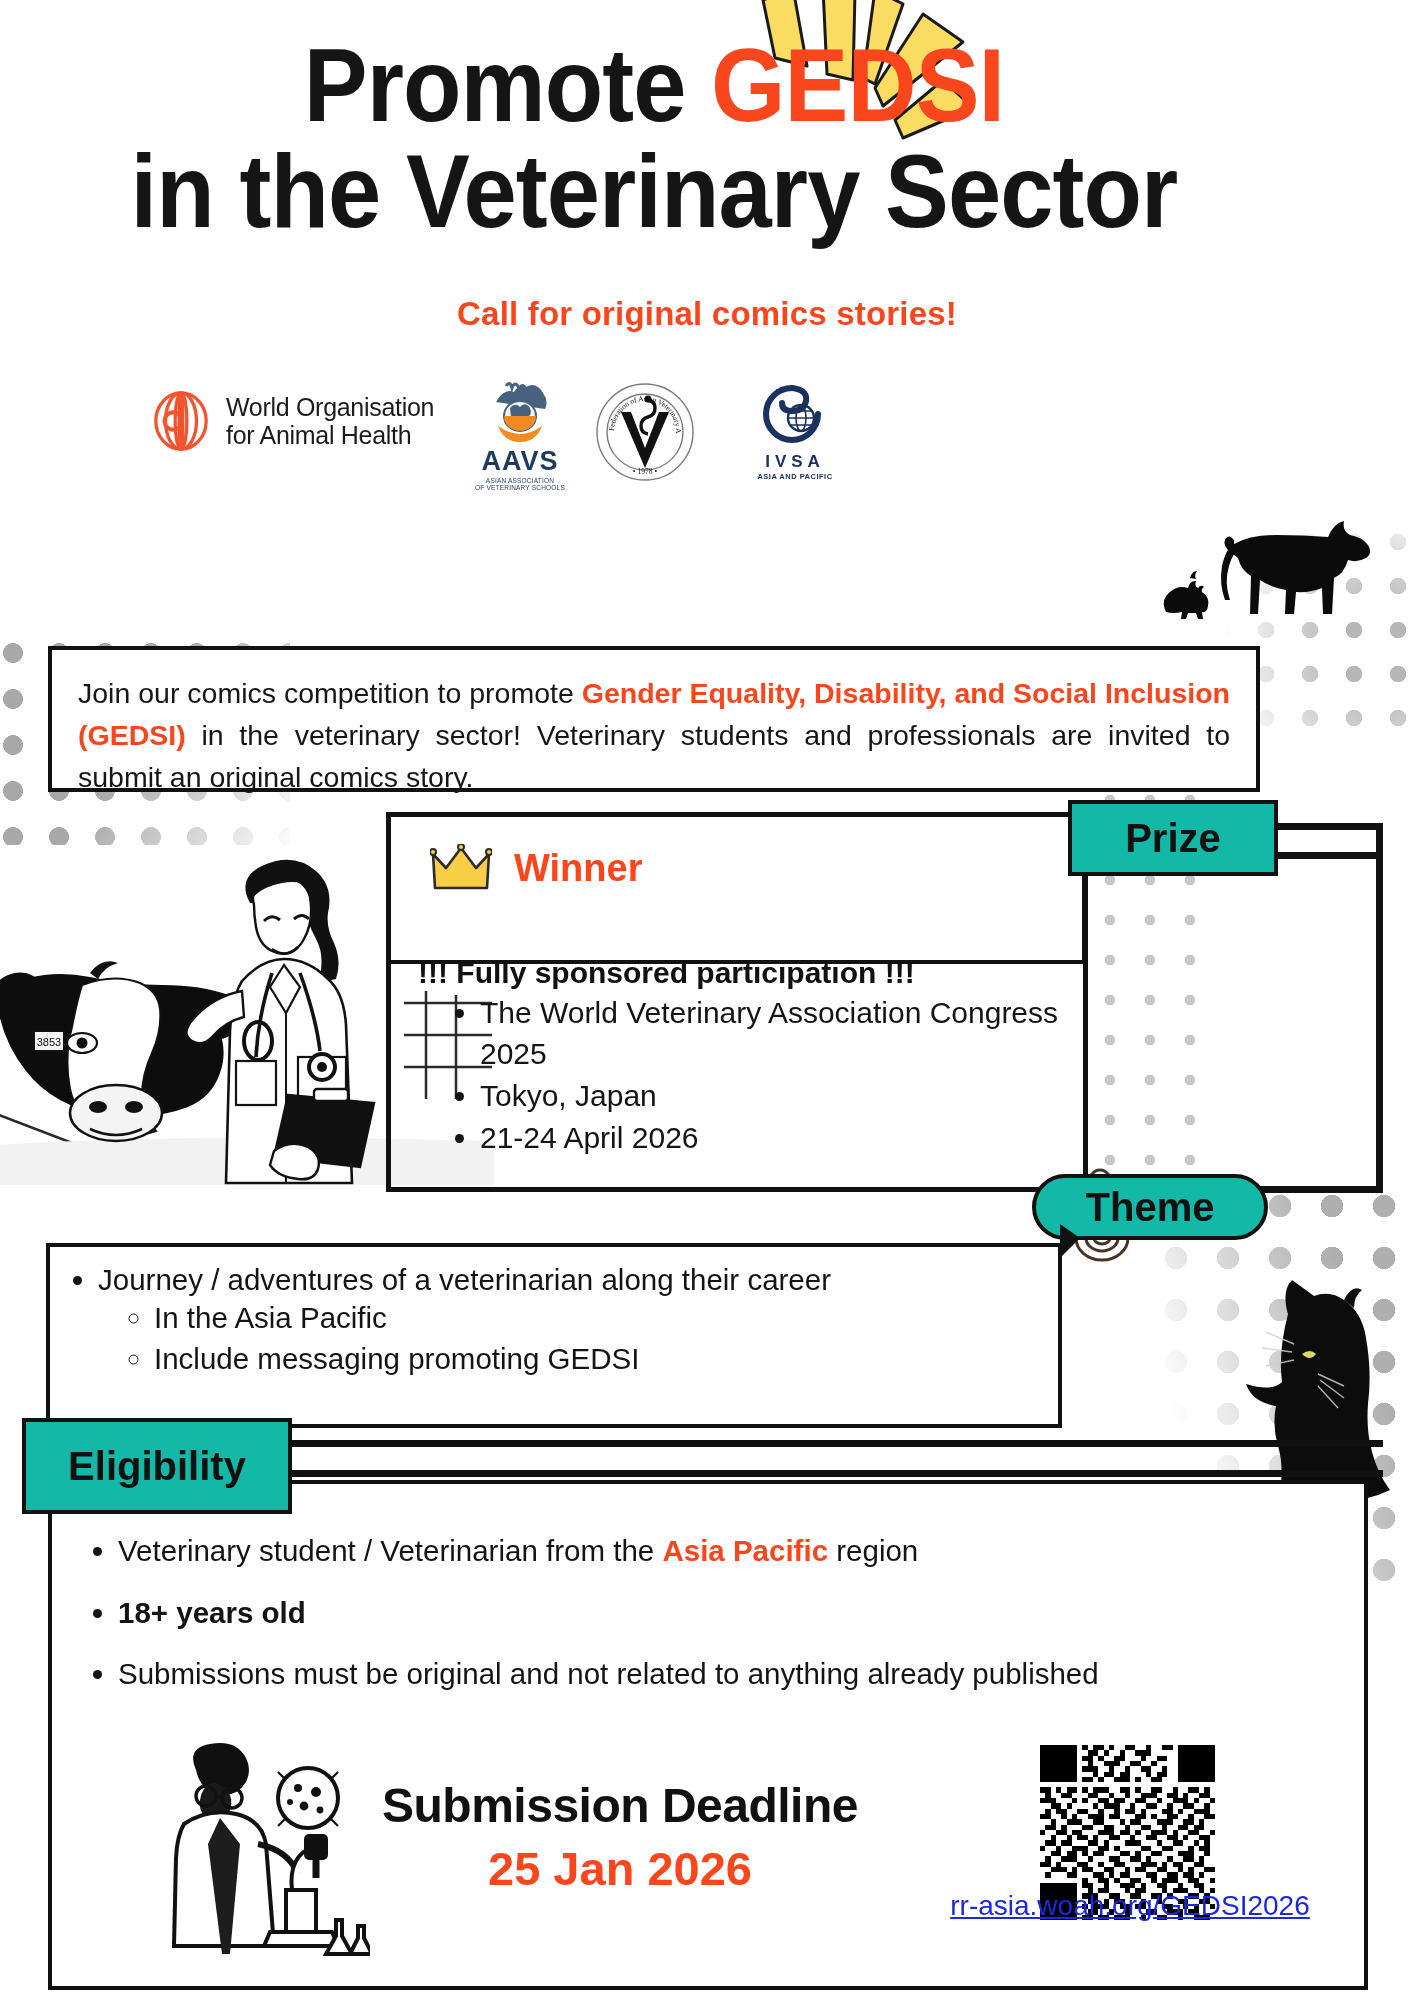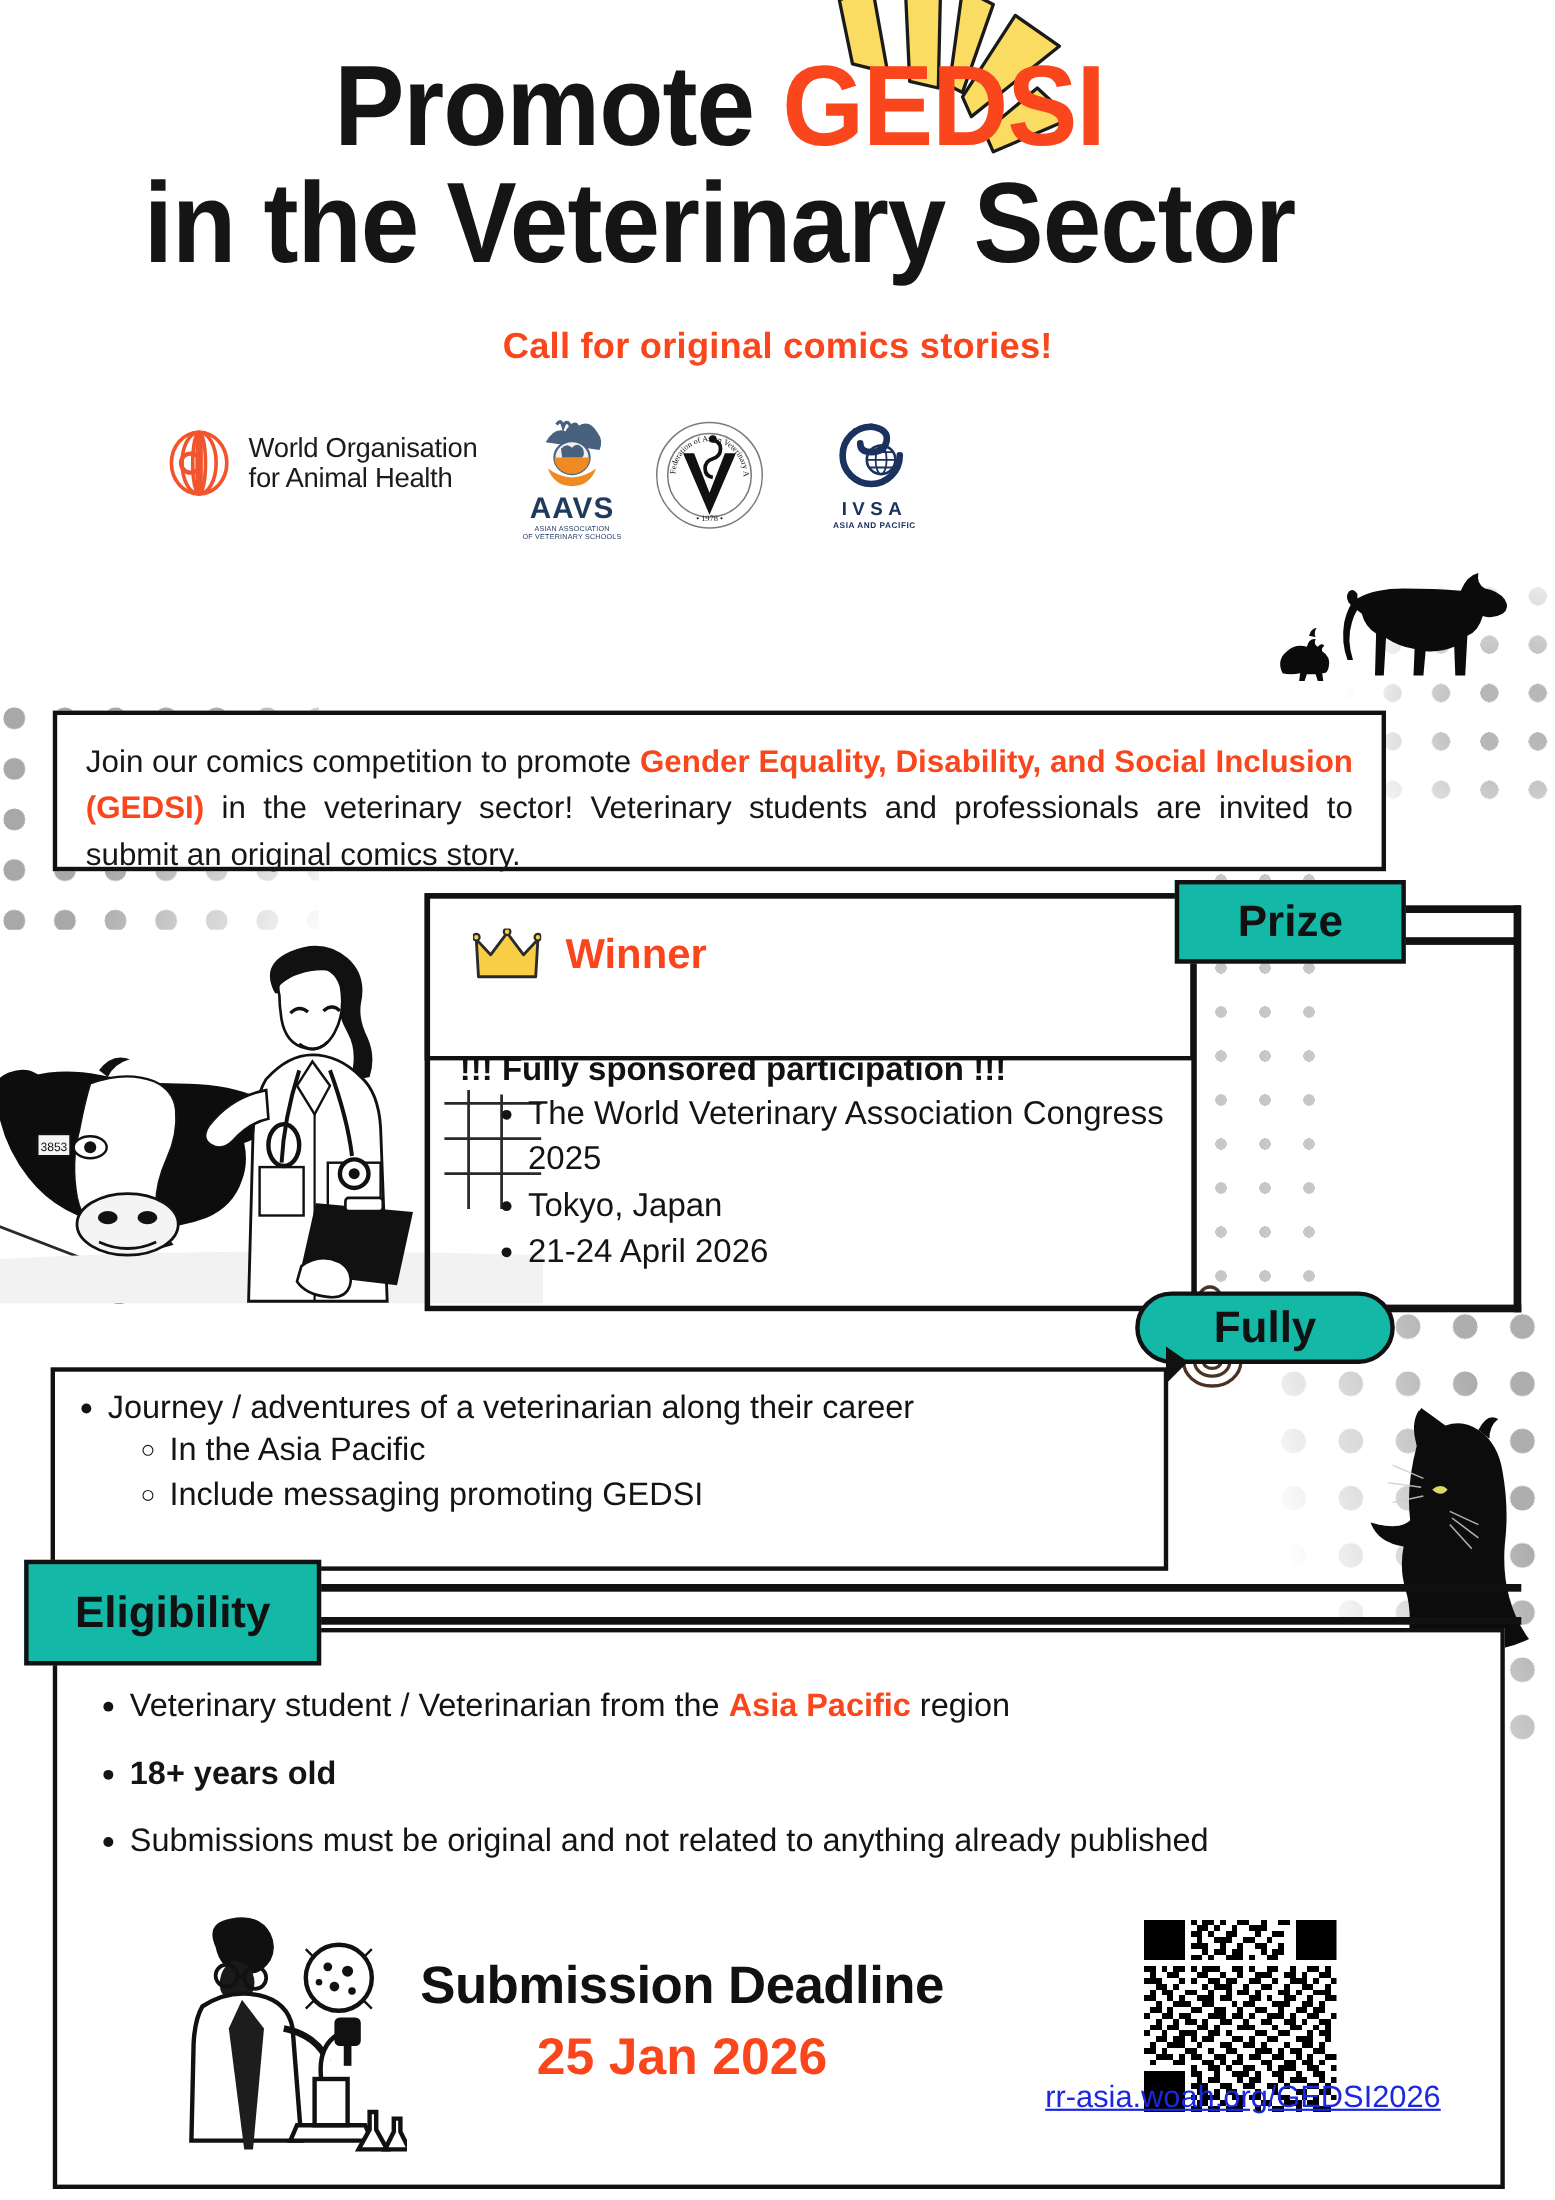--- a/index.html
+++ b/index.html
@@ -22,21 +22,21 @@
   .dots-rt{left:1200px;top:520px;width:220px;height:220px;
     background-image:radial-gradient(#9a9a9a 26%, transparent 27%);
     background-size:44px 44px;opacity:.7;
     -webkit-mask-image:radial-gradient(circle at 80% 60%,#000 20%,transparent 70%);
     mask-image:radial-gradient(circle at 80% 60%,#000 20%,transparent 70%);}
   .dots-small{position:absolute;left:1090px;top:660px;width:120px;height:520px;
     background-image:radial-gradient(#b4b4b4 18%, transparent 19%);
     background-size:40px 40px;opacity:.75;}
 
   
-  .title-wrap{position:absolute;left:0;top:44px;width:1308px;text-align:center;}
+  .title-wrap{position:absolute;left:0;top:32px;width:1308px;text-align:center;}
   .title-line{font-family:"Liberation Sans Narrow","Liberation Sans",sans-serif;
     font-weight:bold;font-size:104px;line-height:1.02;letter-spacing:-1px;
     transform:scaleX(.92);}
   .t-black{color:#151515;}
   .t-orange{color:#F9461C;}
   .subtitle{position:absolute;left:0;top:295px;width:1414px;text-align:center;
     color:#F9461C;font-weight:bold;font-size:33px;letter-spacing:.2px;}
 
   
   .burst{position:absolute;left:735px;top:-12px;width:280px;height:180px;}
@@ -319,21 +319,21 @@
       <ellipse cx="80" cy="34" rx="12" ry="15" transform="rotate(22 80 34)"></ellipse>
       <ellipse cx="52" cy="70" rx="26" ry="22"></ellipse>
       <ellipse cx="22" cy="32" rx="6" ry="8" transform="rotate(-22 22 32)"></ellipse>
       <ellipse cx="50" cy="18" rx="6" ry="9"></ellipse>
       <ellipse cx="80" cy="34" rx="6" ry="8" transform="rotate(22 80 34)"></ellipse>
       <ellipse cx="52" cy="70" rx="16" ry="13"></ellipse>
       <ellipse cx="52" cy="70" rx="8" ry="6"></ellipse>
     </g>
   </svg>
 
-  <div class="tab tab-theme">Fully</div>
+  <div class="tab tab-theme">Theme</div>
 
   <div class="box theme">
     <ul>
       <li><span>Journey / adventures of a veterinarian along their career</span>
         <ul>
           <li>In the Asia Pacific</li>
           <li>Include messaging promoting GEDSI</li>
         </ul>
       </li>
     </ul>

